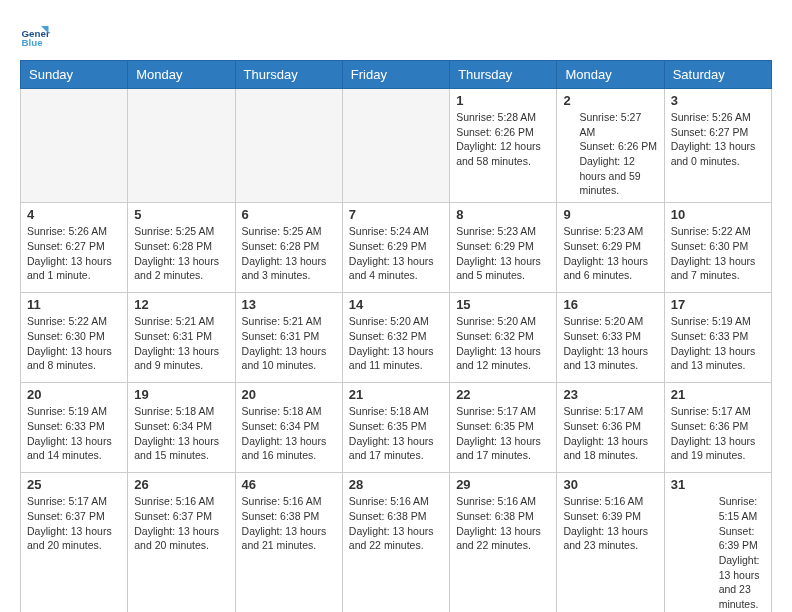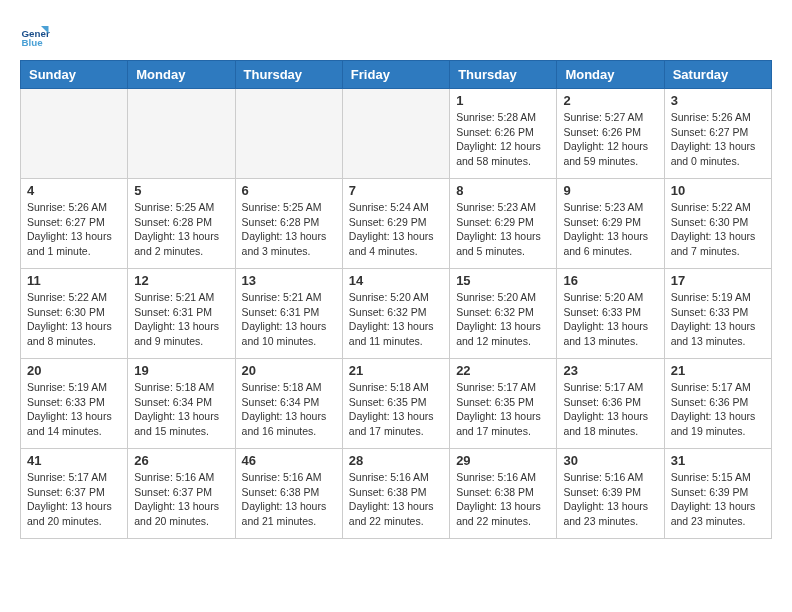--- a/index.html
+++ b/index.html
@@ -41,21 +41,21 @@
       width: 100%;
       border-collapse: collapse;
       border: 1px solid #ccc;
     }
     .calendar th {
       background-color: #2e7abf;
       color: #fff;
       text-align: left;
       padding: 6px 8px;
       font-size: 13px;
-      font-weight: bold;
+      font-weight: normal;
       border: 1px solid #2266a8;
     }
     .calendar td {
       vertical-align: top;
       border: 1px solid #ccc;
       padding: 4px 6px;
       width: calc(100%/7);
       min-height: 80px;
       font-size: 11px;
       color: #333;
@@ -120,21 +120,21 @@
         <td class="empty"></td>
         <td class="empty"></td>
         <td>
           <span class="day-number">1</span>
           <div class="day-info" style="white-space: pre-line;">Sunrise: 5:28 AM
 Sunset: 6:26 PM
 Daylight: 12 hours and 58 minutes.</div>
         </td>
         <td>
           <span class="day-number">2</span>
-          <div class="day-info" style="white-space: pre-line;">Sunrise: 5:27 AM
+          <div class="day-info" style="white-space: pre-line; margin-left: 16px;">Sunrise: 5:27 AM
 Sunset: 6:26 PM
 Daylight: 12 hours and 59 minutes.</div>
         </td>
         <td>
           <span class="day-number">3</span>
           <div class="day-info" style="white-space: pre-line;">Sunrise: 5:26 AM
 Sunset: 6:27 PM
 Daylight: 13 hours and 0 minutes.</div>
         </td>
       </tr>
@@ -265,21 +265,21 @@
         </td>
         <td>
           <span class="day-number">21</span>
           <div class="day-info" style="white-space: pre-line;">Sunrise: 5:17 AM
 Sunset: 6:36 PM
 Daylight: 13 hours and 19 minutes.</div>
         </td>
       </tr>
       <tr class="week">
         <td>
-          <span class="day-number">41</span>
+          <span class="day-number">25</span>
           <div class="day-info" style="white-space: pre-line;">Sunrise: 5:17 AM
 Sunset: 6:37 PM
 Daylight: 13 hours and 20 minutes.</div>
         </td>
         <td>
           <span class="day-number">26</span>
           <div class="day-info" style="white-space: pre-line;">Sunrise: 5:16 AM
 Sunset: 6:37 PM
 Daylight: 13 hours and 20 minutes.</div>
         </td>
@@ -302,19 +302,19 @@
 Daylight: 13 hours and 22 minutes.</div>
         </td>
         <td>
           <span class="day-number">30</span>
           <div class="day-info" style="white-space: pre-line;">Sunrise: 5:16 AM
 Sunset: 6:39 PM
 Daylight: 13 hours and 23 minutes.</div>
         </td>
         <td>
           <span class="day-number">31</span>
-          <div class="day-info" style="white-space: pre-line;">Sunrise: 5:15 AM
+          <div class="day-info" style="white-space: pre-line; margin-left: 48px;">Sunrise: 5:15 AM
 Sunset: 6:39 PM
 Daylight: 13 hours and 23 minutes.</div>
         </td>
       </tr>
     </tbody>
 </table>
 
 </body></html>

